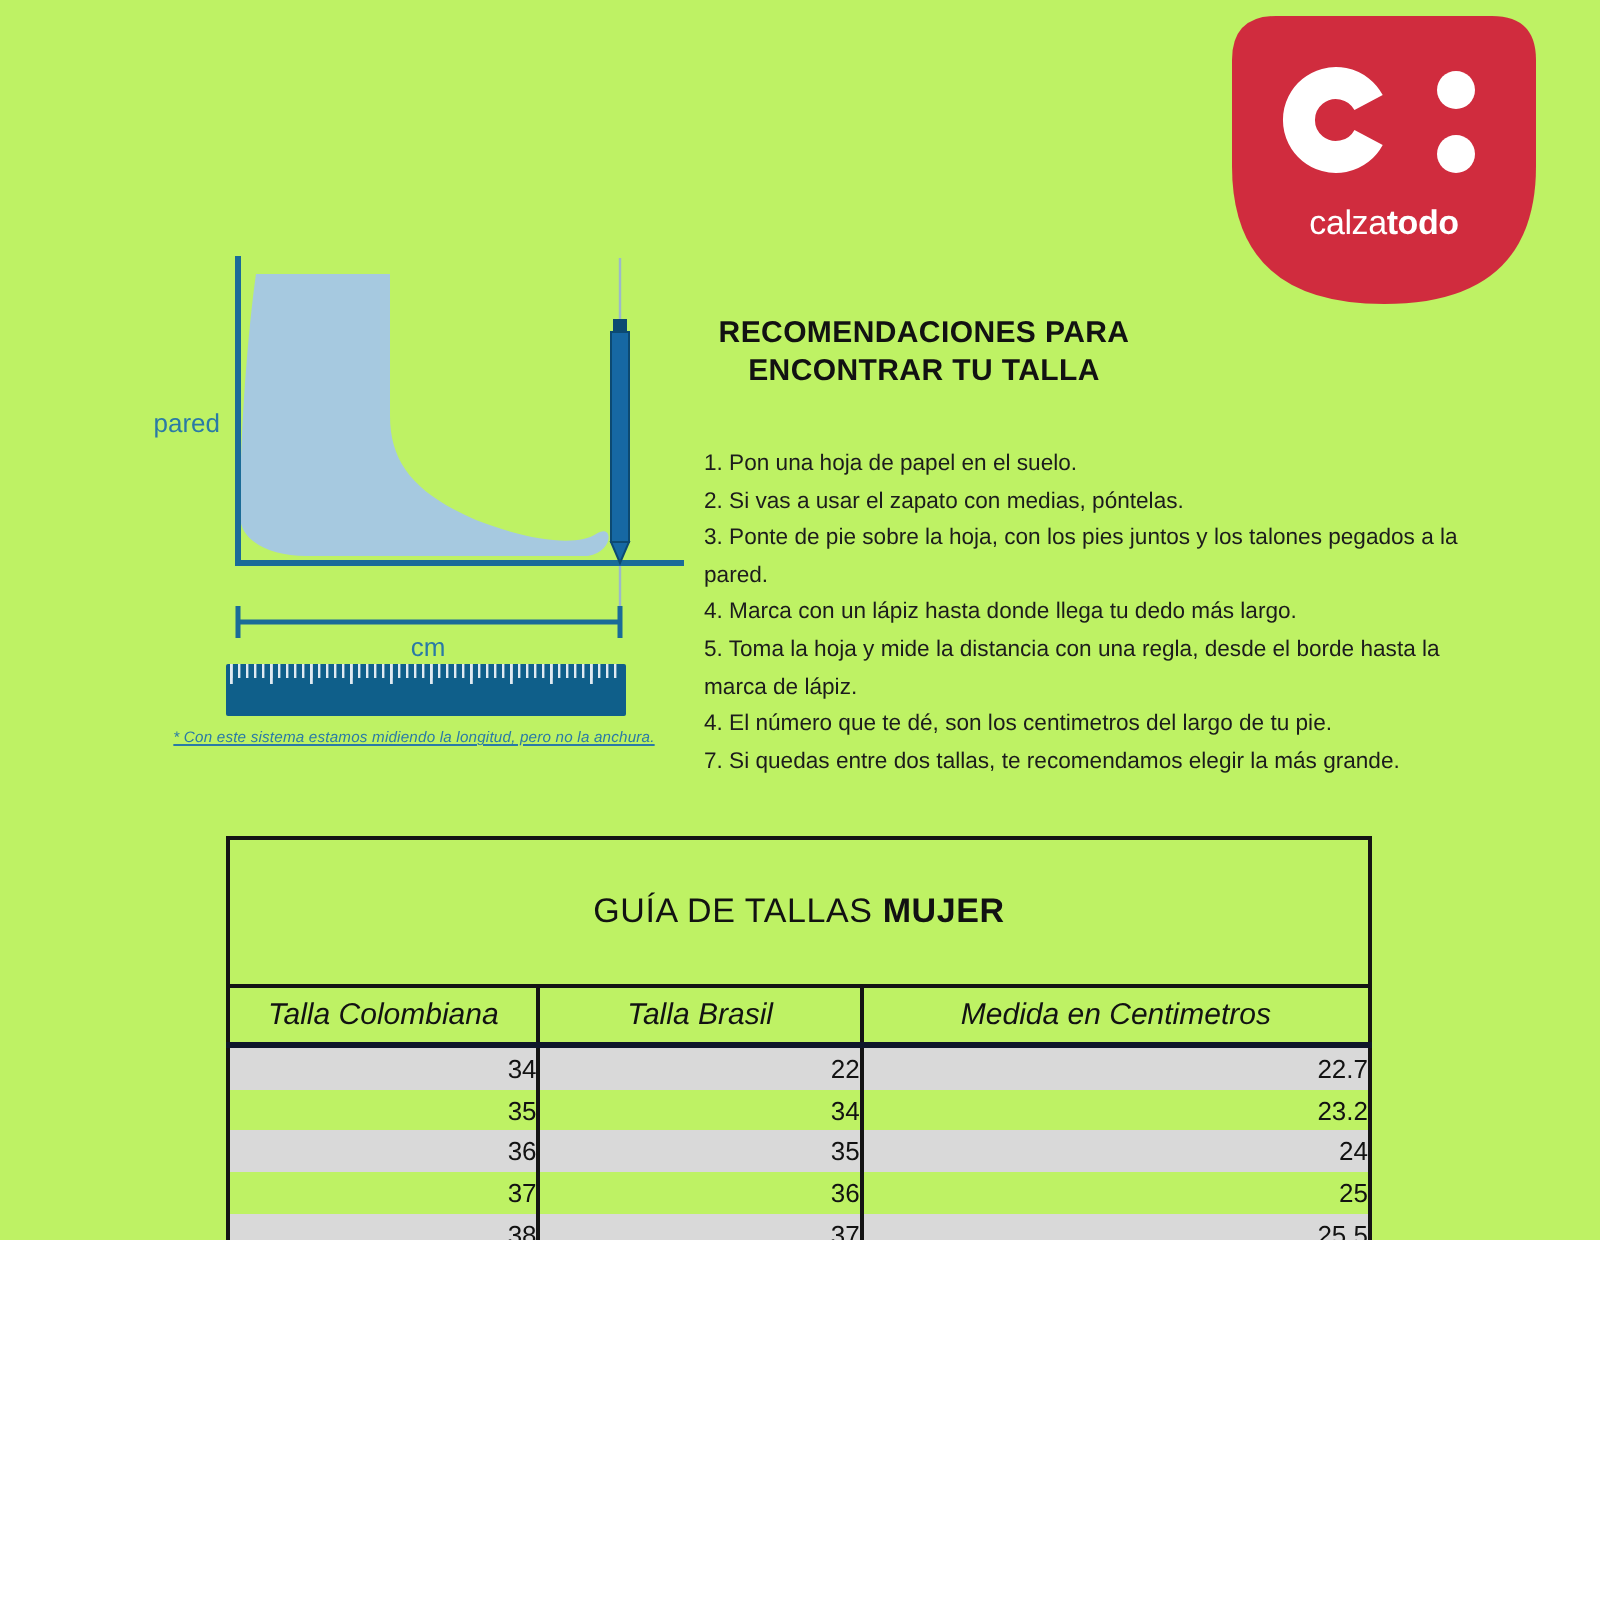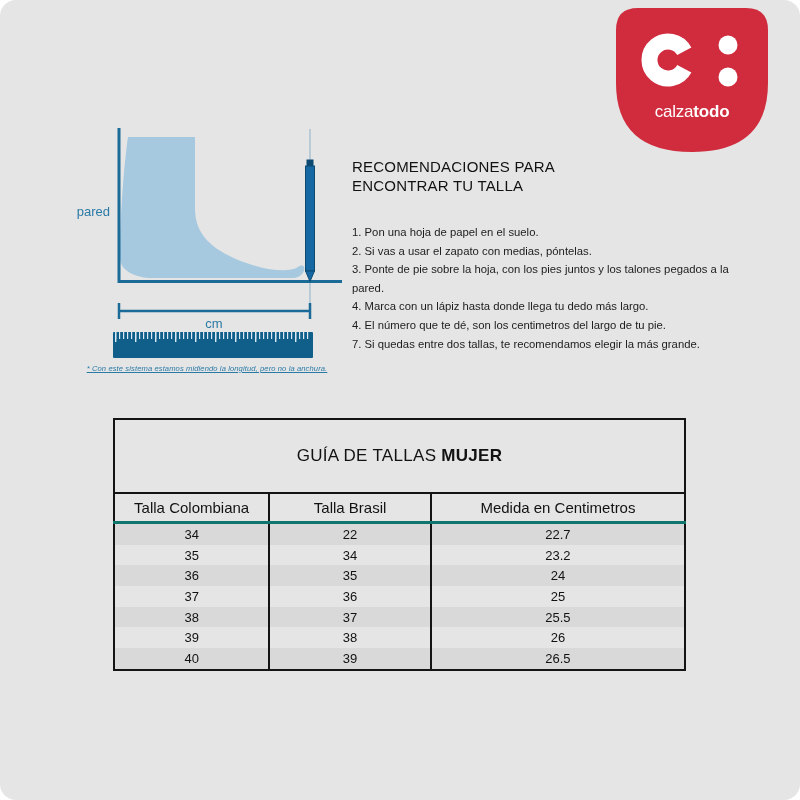--- a/index.html
+++ b/index.html
@@ -1,44 +1,44 @@
 <!DOCTYPE html>
 <html><head>
 <meta charset="utf-8">
 <style>
   html,body{margin:0;padding:0;background:#fff;}
-  .canvas{position:relative;width:800px;height:800px;background:#e5e5e5;overflow:hidden;
-          font-family:"Liberation Sans",sans-serif;border-radius:16px;}
+  .canvas{position:relative;width:800px;height:620px;background:#bef264;overflow:hidden;
+          font-family:"Liberation Sans",sans-serif;}
 
   
   .logo{position:absolute;left:613px;top:5px;width:158px;height:150px;}
   .logo .word{font-family:"Liberation Sans",sans-serif;font-size:17px;fill:#ffffff;letter-spacing:-0.2px;}
   .logo .w-reg{font-weight:500;}
   .logo .w-bold{font-weight:800;}
 
   
   .illus{position:absolute;left:58px;top:120px;width:292px;height:262px;}
   .blue-text{font-family:"Liberation Sans",sans-serif;font-size:13px;fill:#2a7aa6;}
   .note{position:absolute;left:62px;top:364px;width:290px;text-align:center;
         font-size:7.6px;font-style:italic;color:#2a7aa6;letter-spacing:0.1px;text-decoration:underline;}
 
   
-  .rec-title{position:absolute;left:352px;top:157px;width:260px;
-             font-weight:normal;font-size:15px;line-height:19px;color:#121212;letter-spacing:0.2px;}
+  .rec-title{position:absolute;left:332px;top:157px;width:260px;text-align:center;
+             font-weight:bold;font-size:15px;line-height:19px;color:#121212;letter-spacing:0.2px;}
   .steps{position:absolute;left:352px;top:223px;width:392px;font-size:11.3px;
          line-height:18.6px;color:#1c1c1c;}
 
   
   .sizes{position:absolute;left:113px;top:418px;width:573px;border-collapse:collapse;
          table-layout:fixed;color:#121212;border:2px solid #141414;}
   .sizes td{text-align:center;padding:0;border-left:2px solid #141414;border-right:2px solid #141414;}
   .t-title td{border-left:none;border-right:none;border-bottom:2px solid #141414;
               height:72px;font-size:17px;letter-spacing:0.3px;}
-  .t-head td{height:27px;font-size:15px;border-bottom:3px solid #0f766e;}
-  .t-row td{height:20.7px;font-size:13px;}
+  .t-head td{height:27px;font-size:15px;border-bottom:3px solid #0f172a;font-style:italic;}
+  .t-row td{height:20.7px;font-size:13px;text-align:right;}
   .t-row.odd td{background:#d9d9d9;}
   .b{font-weight:bold;}
 </style>
 </head>
 <body>
 
 <div class="canvas">
 
   <svg class="logo" viewBox="0 0 158 150">
     <path d="M25,3 H133 Q155,3 155,25 V78 Q155,147 79,147 Q3,147 3,78 V25 Q3,3 25,3 Z" fill="#d02c3e"></path>
@@ -84,20 +84,21 @@
 
   <div class="rec-title">
     <div>RECOMENDACIONES PARA</div>
     <div>ENCONTRAR TU TALLA</div>
   </div>
   <div class="steps">
     <div>1. Pon una hoja de papel en el suelo.</div>
     <div>2. Si vas a usar el zapato con medias, póntelas.</div>
     <div>3. Ponte de pie sobre la hoja, con los pies juntos y los talones pegados a la pared.</div>
     <div>4. Marca con un lápiz hasta donde llega tu dedo más largo.</div>
+    <div>5. Toma la hoja y mide la distancia con una regla, desde el borde hasta la marca de lápiz.</div>
     <div>4. El número que te dé, son los centimetros del largo de tu pie.</div>
     <div>7. Si quedas entre dos tallas, te recomendamos elegir la más grande.</div>
   </div>
 
   <table class="sizes">
     <colgroup>
         <col style="width:27.2%">
         <col style="width:28.3%">
         <col style="width:44.5%">
       </colgroup>

